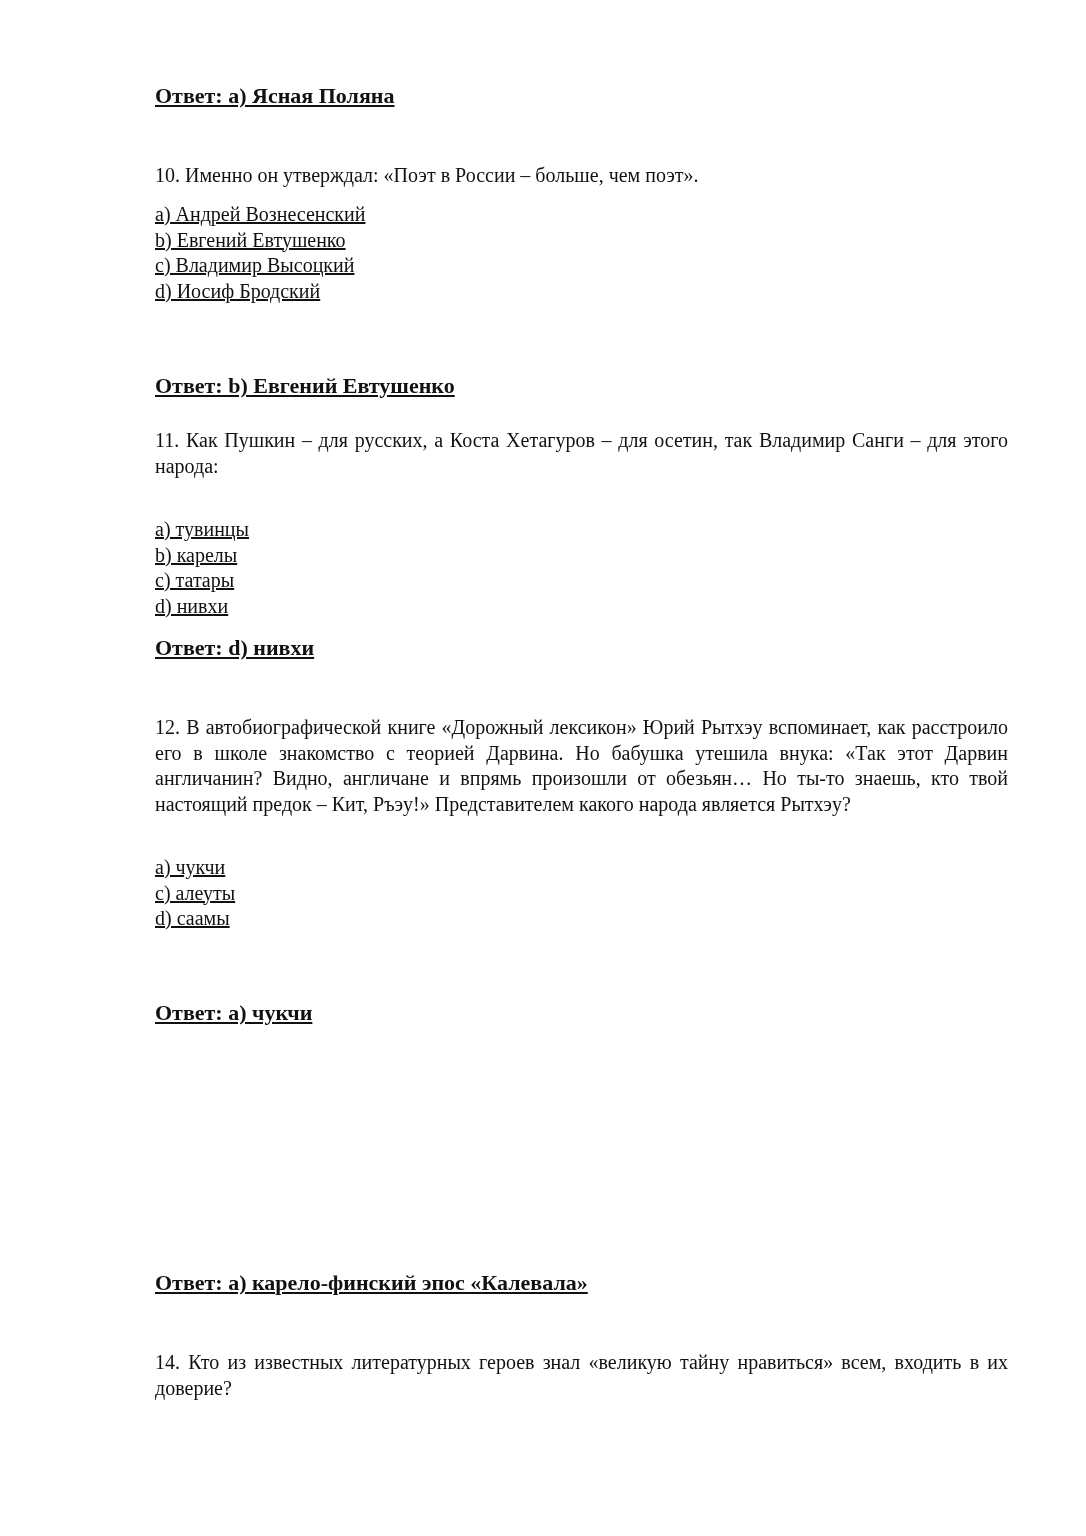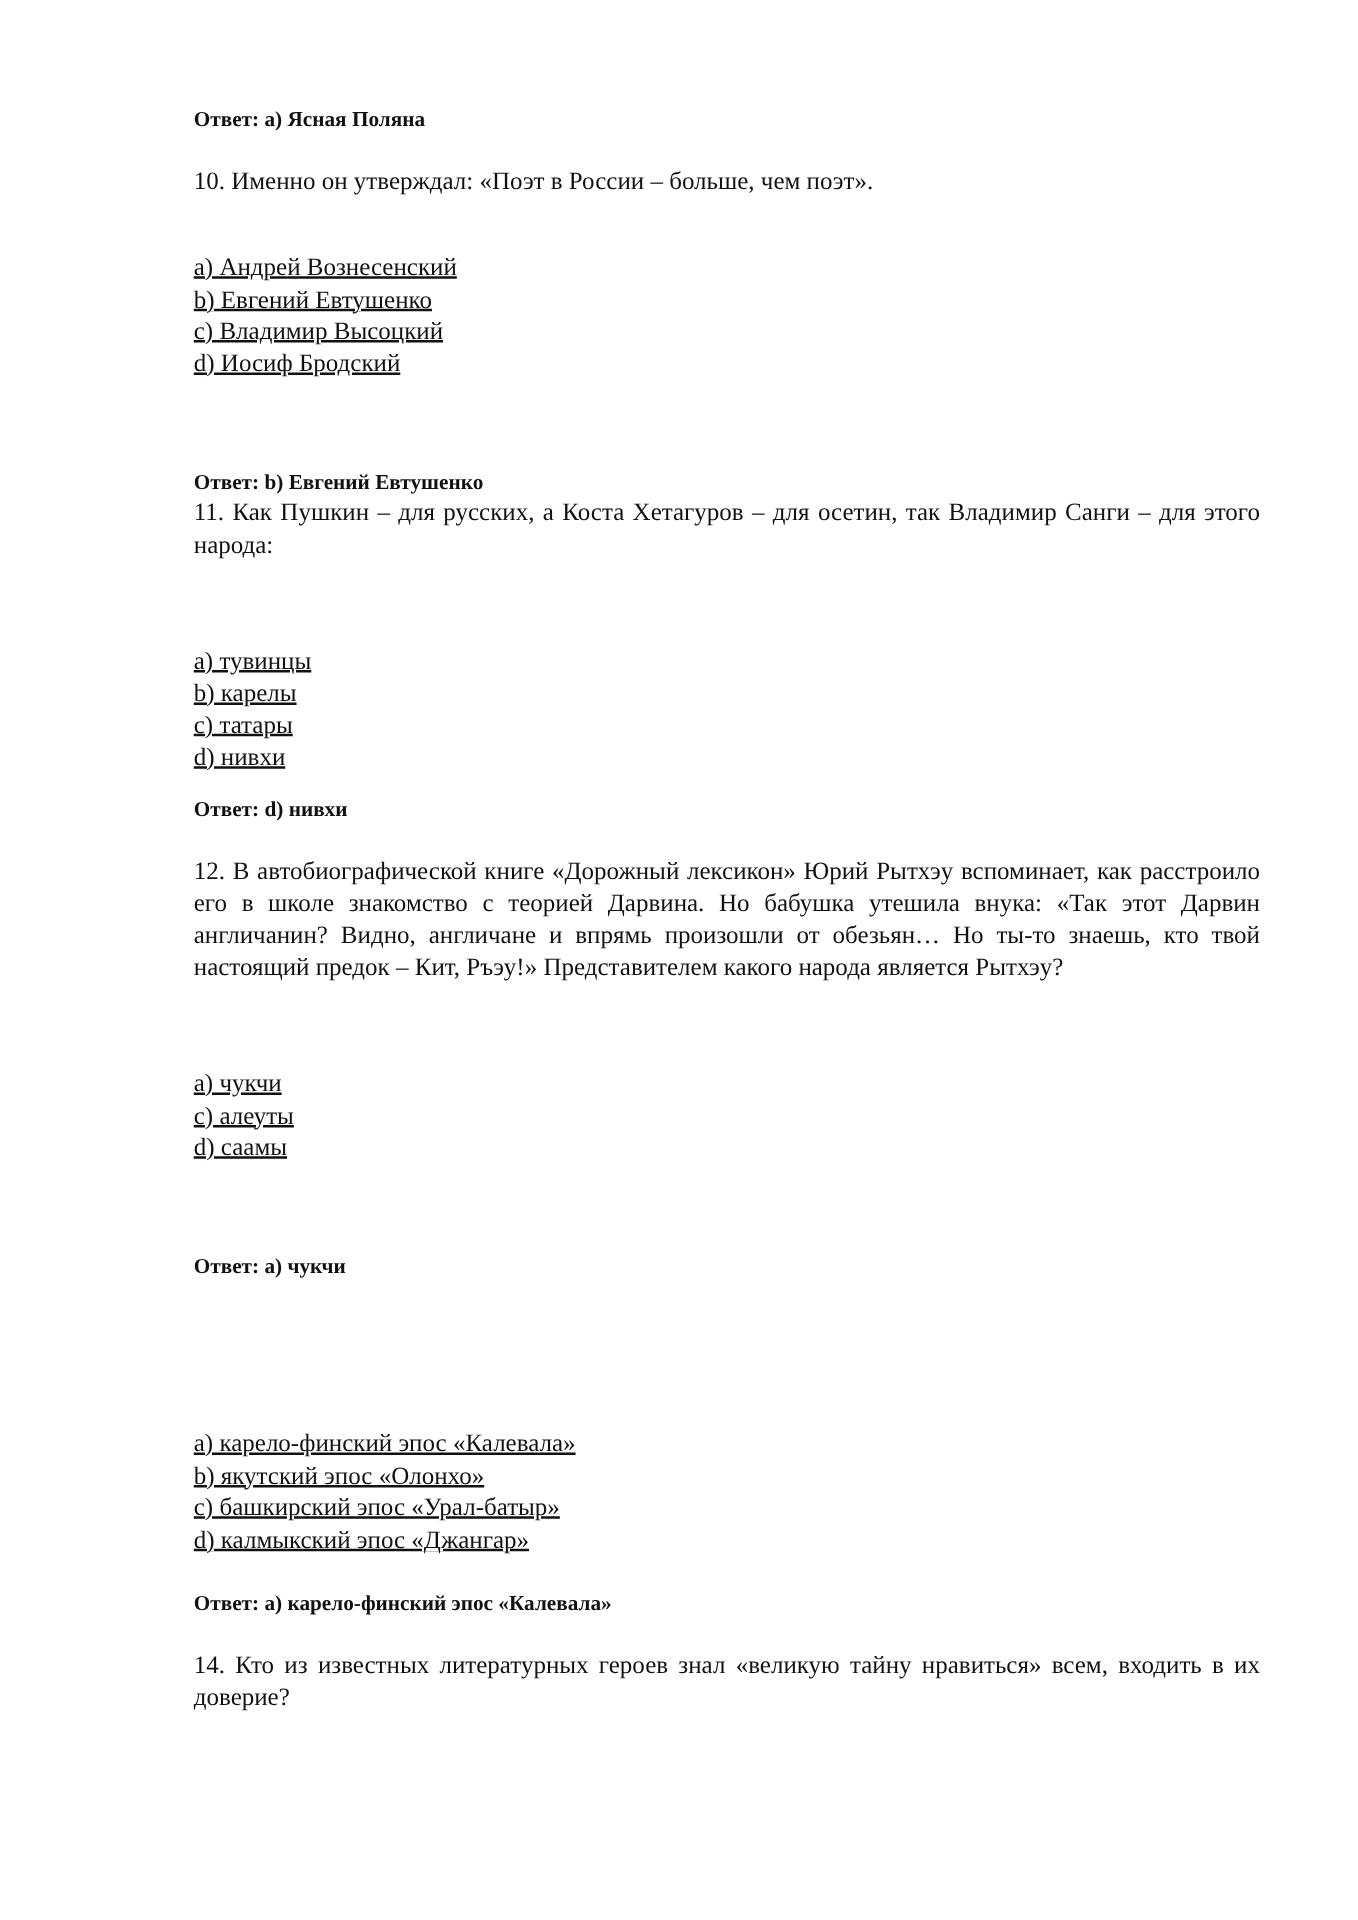--- a/index.html
+++ b/index.html
@@ -24,26 +24,28 @@
       height: 1536px;
     }
     .block {
       position: absolute;
       left: 155px;
       width: 853px;
       line-height: 25.5px;
     }
     .answer {
       font-weight: bold;
-      font-size: 17px;
+      font-size: 22px;
       white-space: nowrap;
+      text-decoration: underline;
     }
     .question {
       text-align: justify;
       text-align-last: left;
+      margin-top: 30px;
     }
     .options {
       white-space: nowrap;
     }
     .option {
       display: block;
       line-height: 25.5px;
       text-decoration: underline;
     }
   </style>
@@ -73,23 +75,17 @@
   <div class="block answer" style="top:635px;">Ответ: d) нивхи</div>
 
   <div class="block question" style="top:685px;">12. В автобиографической книге «Дорожный лексикон» Юрий Рытхэу вспоминает, как расстроило его в школе знакомство с теорией Дарвина. Но бабушка утешила внука: «Так этот Дарвин англичанин? Видно, англичане и впрямь произошли от обезьян… Но ты-то знаешь, кто твой настоящий предок  – Кит, Ръэу!» Представителем какого народа является Рытхэу?</div>
   <div class="block options" style="top:855px;">
     <span class="option">a) чукчи</span>
     <span class="option">c) алеуты</span>
     <span class="option">d) саамы</span>
   </div>
   <div class="block answer" style="top:1000px;">Ответ: а) чукчи</div>
 
-  <div class="block options" style="top:1143px;">
-    <span class="option">a) карело-финский эпос «Калевала»</span>
-    <span class="option">b) якутский эпос «Олонхо»</span>
-    <span class="option">c) башкирский эпос «Урал-батыр»</span>
-    <span class="option">d) калмыкский эпос «Джангар»</span>
-  </div>
   <div class="block answer" style="top:1270px;">Ответ: а) карело-финский эпос «Калевала»</div>
 
   <div class="block question" style="top:1320px;">14. Кто из известных литературных героев знал «великую тайну нравиться» всем, входить в их доверие?</div>
 
 </div>
 
 </body></html>

